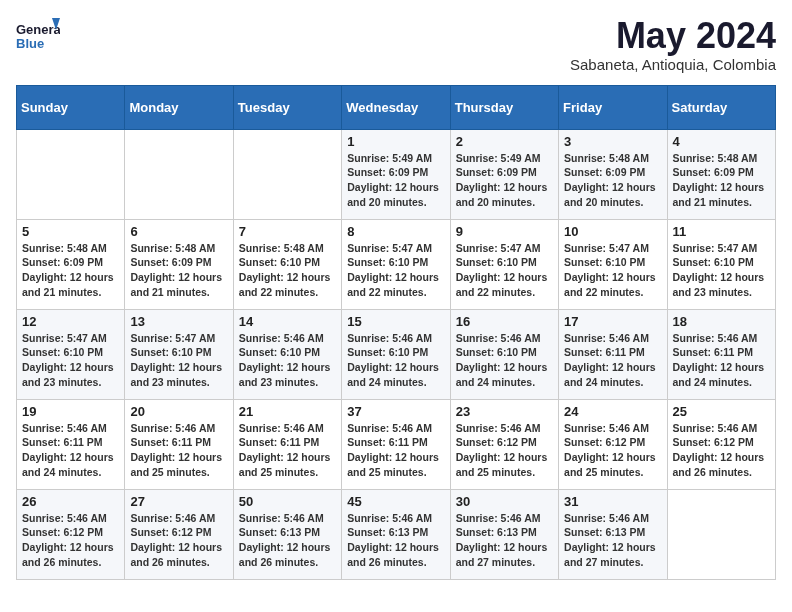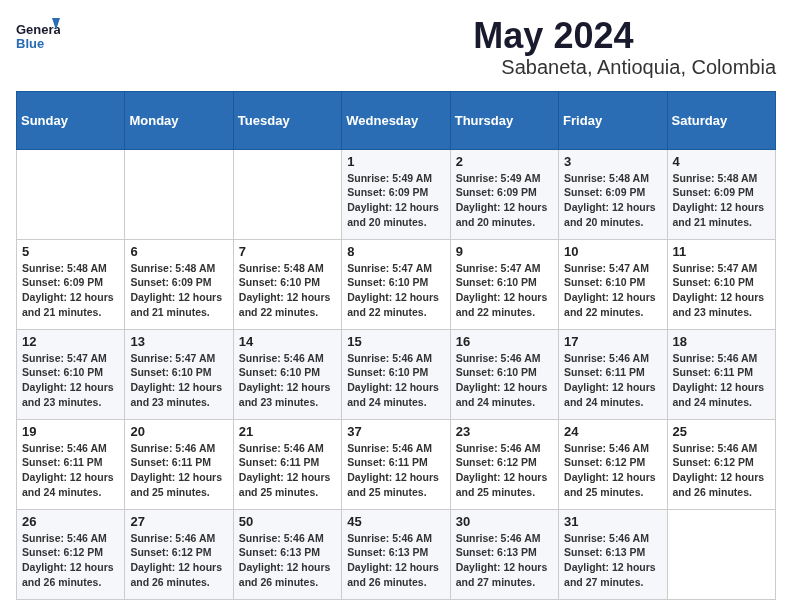--- a/index.html
+++ b/index.html
@@ -15,43 +15,44 @@
       justify-content: space-between;
       align-items: flex-start;
       margin-bottom: 12px;
     }
     .logo {
       display: flex;
       align-items: center;
       gap: 4px;
     }
     .title-block {
+      text-align: right;
     }
     .month-title {
       font-size: 36px;
       font-weight: bold;
       color: #1a1a2e;
       line-height: 1.1;
     }
     .location {
-      font-size: 20px;
+      font-size: 15px;
       color: #333;
       margin-left: 28px;
     }
     table {
       width: 100%;
       border-collapse: collapse;
       table-layout: fixed;
     }
     thead tr th {
       background: #2a6db5;
       color: #fff;
       font-size: 13px;
       font-weight: bold;
-      padding: 21px 4px;
+      padding: 14px 4px;
       text-align: left;
       border: 1px solid #1a5a9a;
     }
     tbody tr td {
       border: 1px solid #ccc;
       vertical-align: top;
       padding: 4px 5px;
       height: 90px;
       font-size: 11px;
       color: #222;

